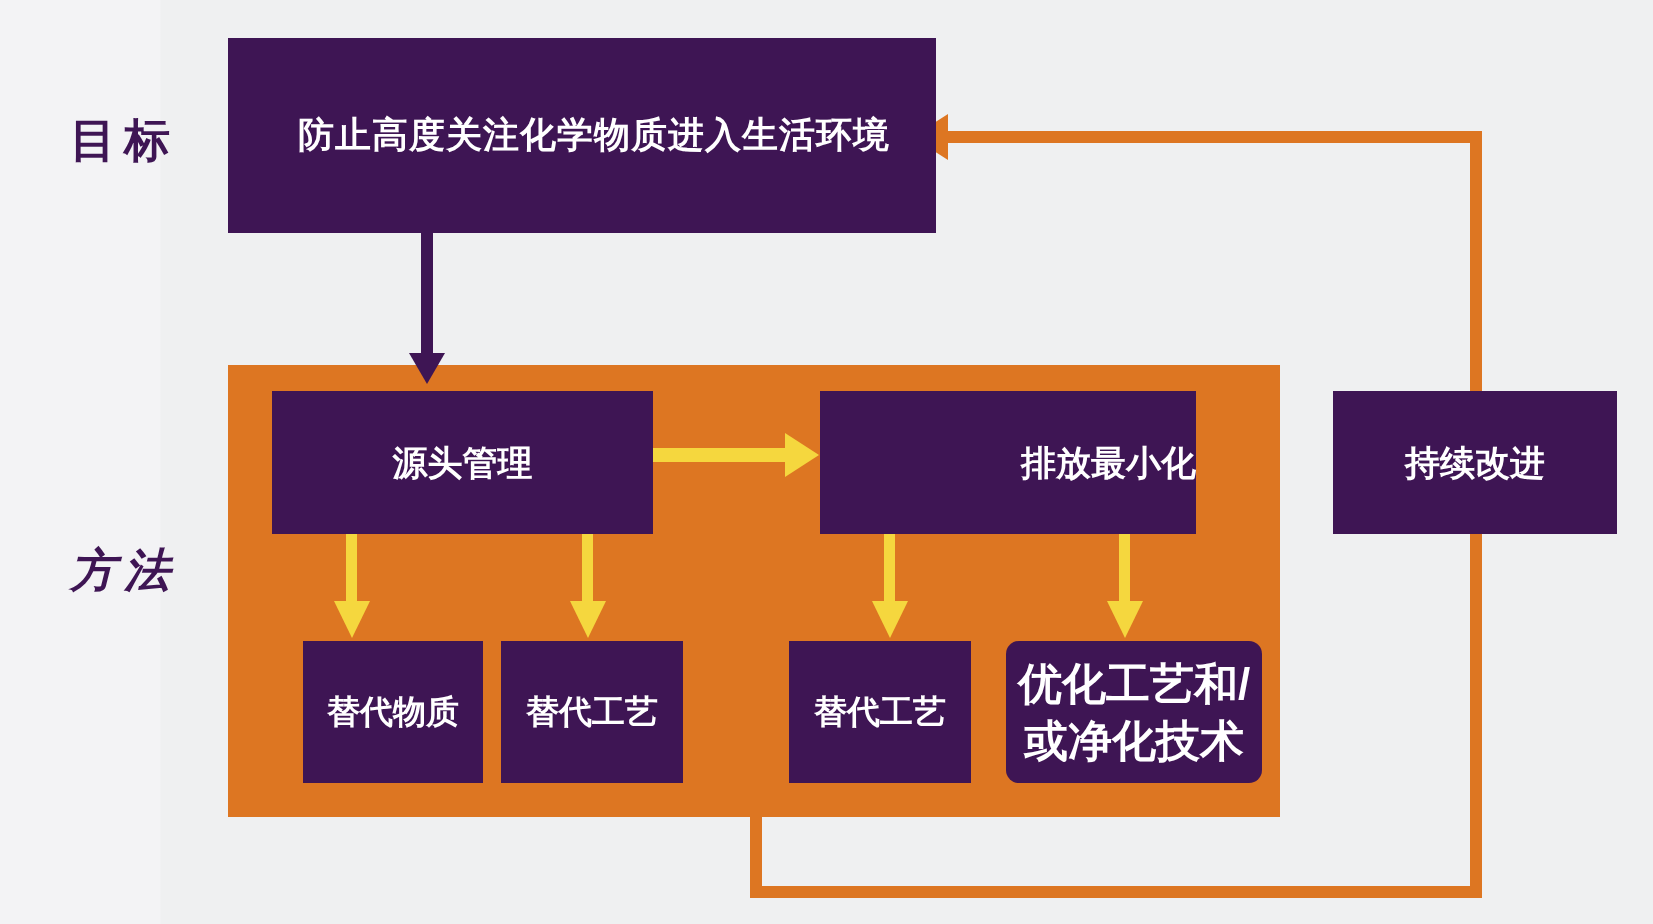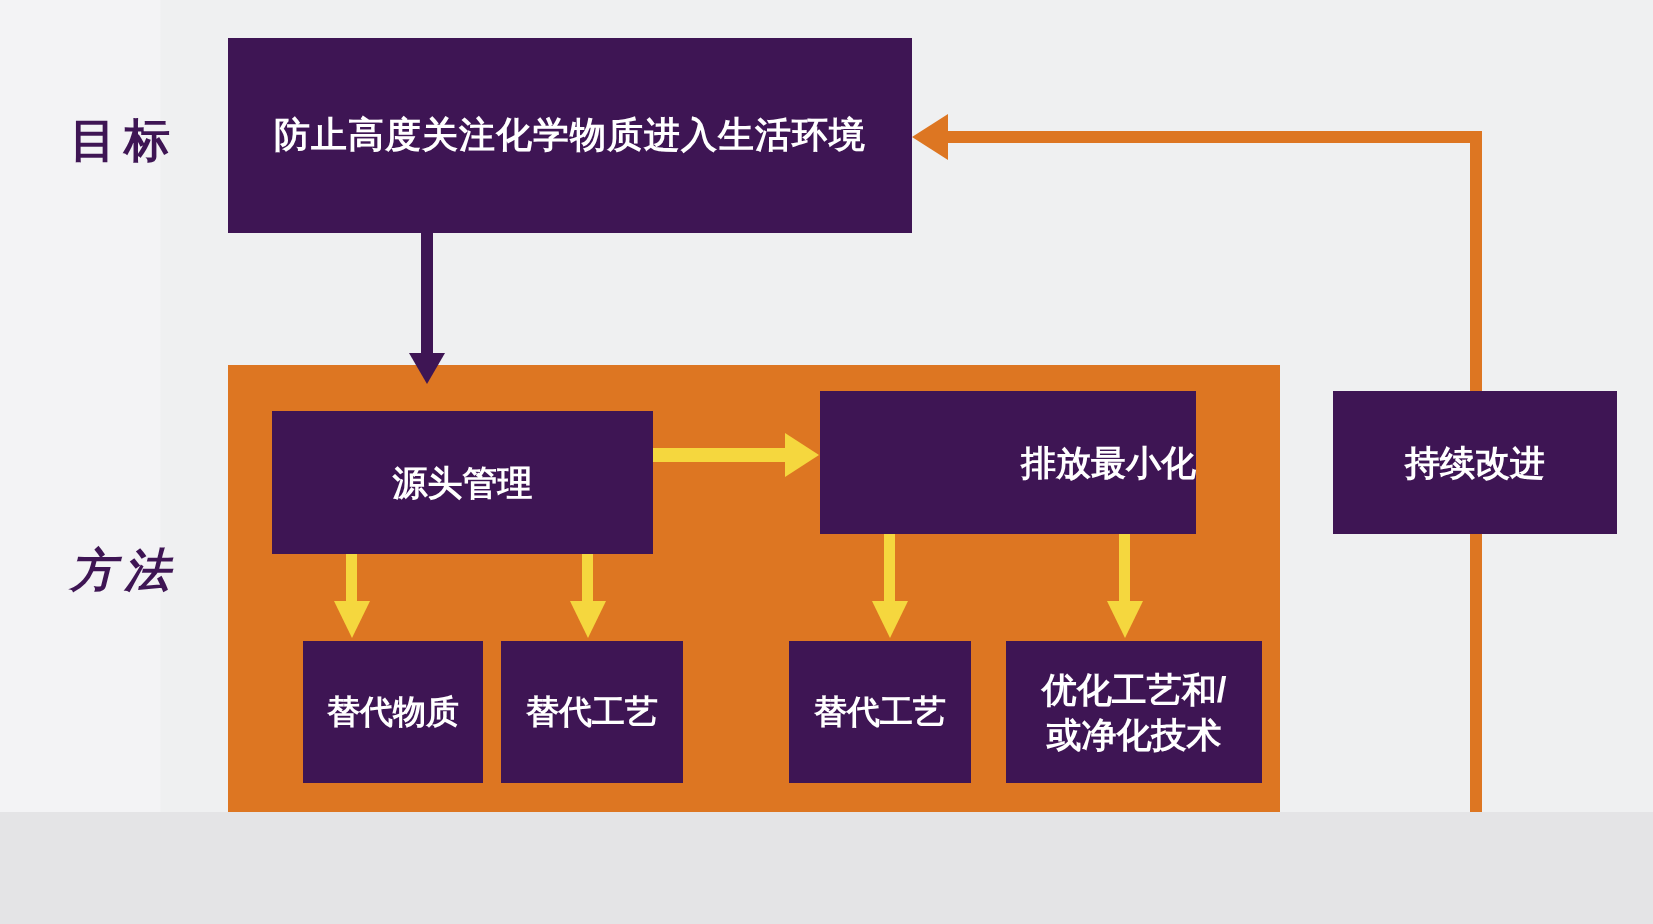--- a/index.html
+++ b/index.html
@@ -10,21 +10,21 @@
     --text_light:#FFFFFF;
   }
   html,body{margin:0;padding:0;}
   body{
     background:#e4e4e6;
     font-family:"Liberation Sans","DejaVu Sans",sans-serif;
   }
   #canvas{
     position:relative;
     width:1653px;
-    height:812px;
+    height:924px;
     overflow:hidden;
     background:linear-gradient(90deg,#f3f3f5 0px,#f3f3f5 160px,var(--background) 161px);
   }
   .abs{position:absolute;}
 
   
   .row-label{
     color:var(--purple);
     font-size:46px;
     font-weight:bold;
@@ -40,28 +40,28 @@
     color:var(--text_light);
     font-weight:bold;
     display:flex;
     align-items:center;
     justify-content:center;
     text-align:center;
     z-index:3;
   }
   .box-label{white-space:pre-line;line-height:1.3;}
 
-  .goal-box{left:228px;top:38px;width:684px;height:195px;font-size:36px;letter-spacing:1px;}
-  .source-box{left:272px;top:391px;width:381px;height:143px;font-size:35px;margin-top:20px;}
+  .goal-box{left:228px;top:38px;width:684px;height:195px;font-size:36px;letter-spacing:1px;padding-left:24px;}
+  .source-box{left:272px;top:391px;width:381px;height:143px;font-size:35px;}
   .emission-box{left:820px;top:391px;width:376px;height:143px;font-size:35px;justify-content:flex-end;}
   .sub-box{top:641px;height:142px;font-size:33px;}
   .sub-box-1{left:271px;width:180px;margin-left:32px;}
   .sub-box-2{left:501px;width:182px;}
   .sub-box-3{left:789px;width:182px;}
-  .sub-box-4{left:1006px;width:256px;font-size:35px;}
+  .sub-box-4{left:1006px;width:256px;font-size:44px;border-radius:13px;}
   .improvement-box{left:1333px;top:391px;width:284px;height:143px;font-size:35px;}
 
   
   .methods-panel{
     left:228px;top:365px;width:1052px;height:452px;
     background:var(--orange);
     z-index:1;
   }
 
   

